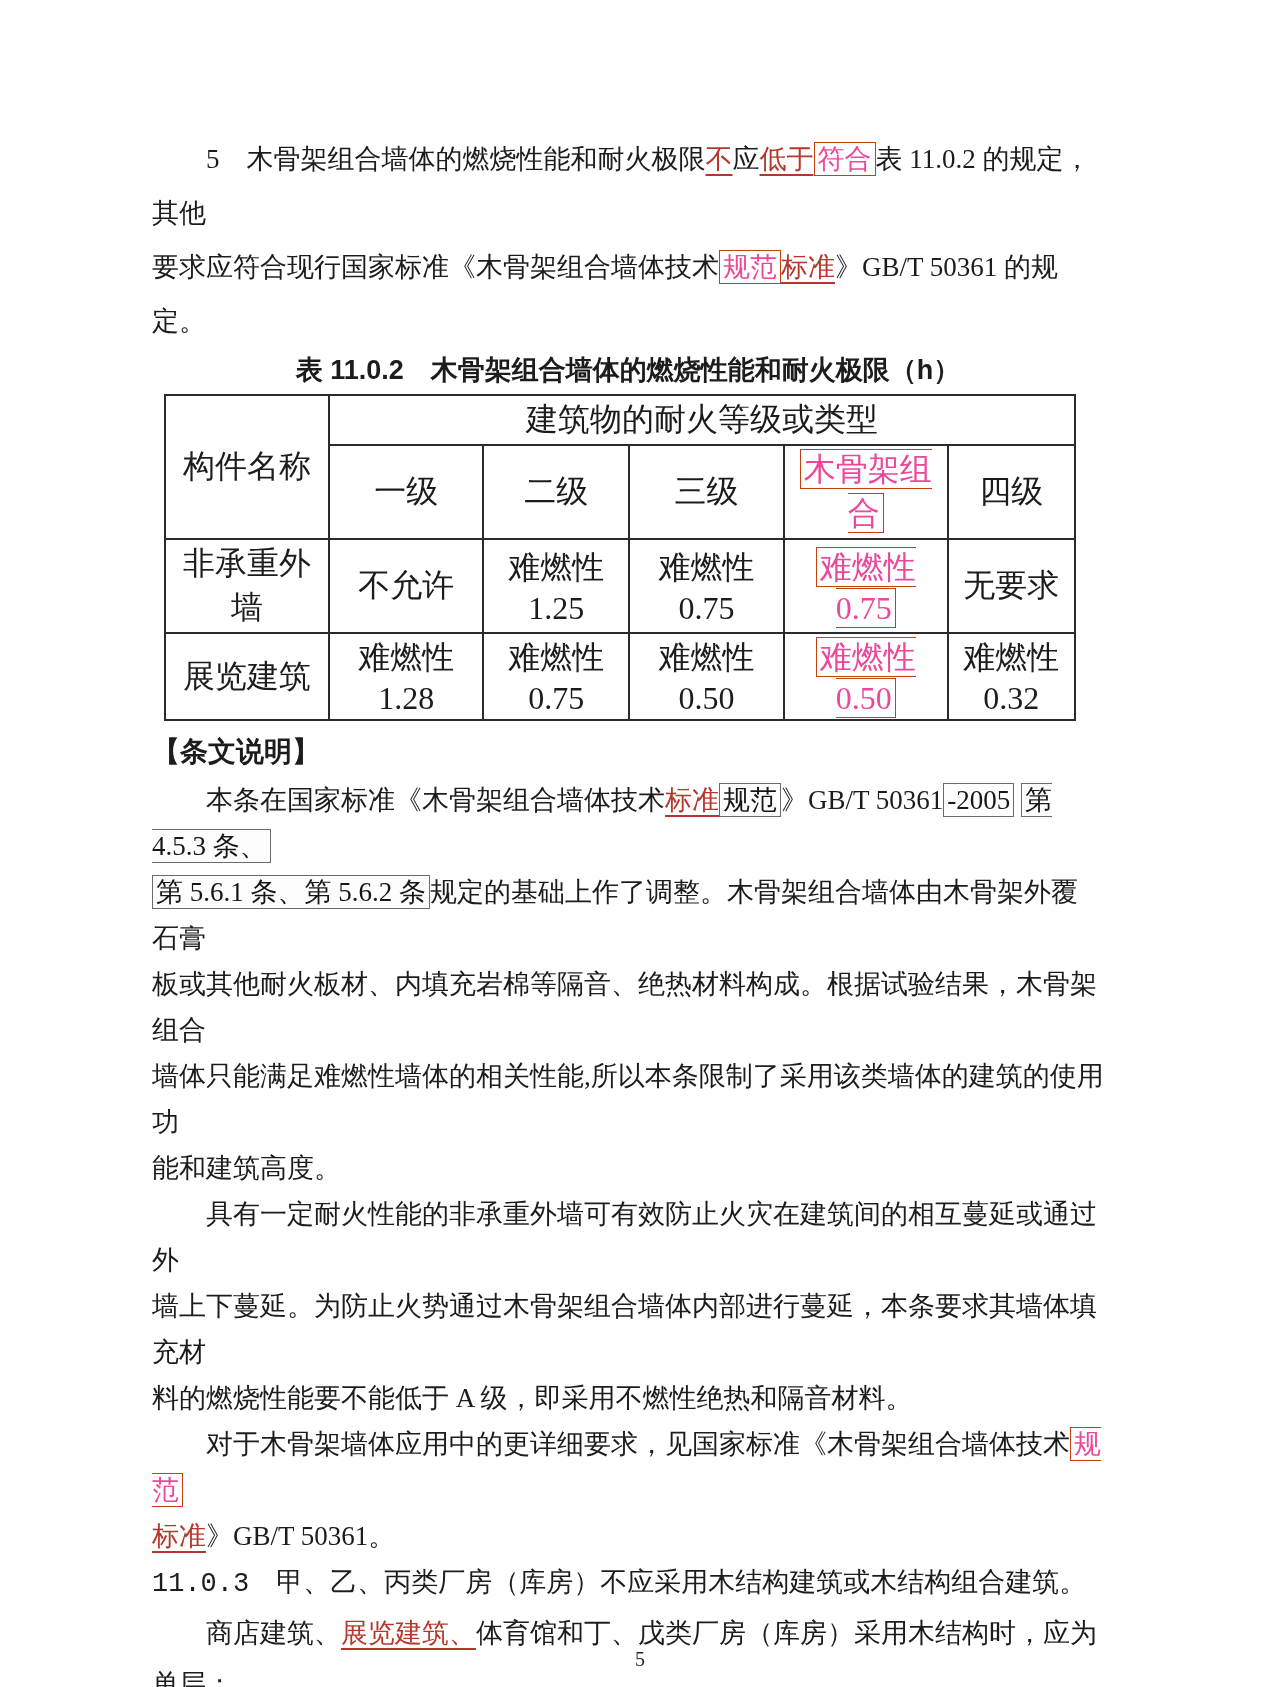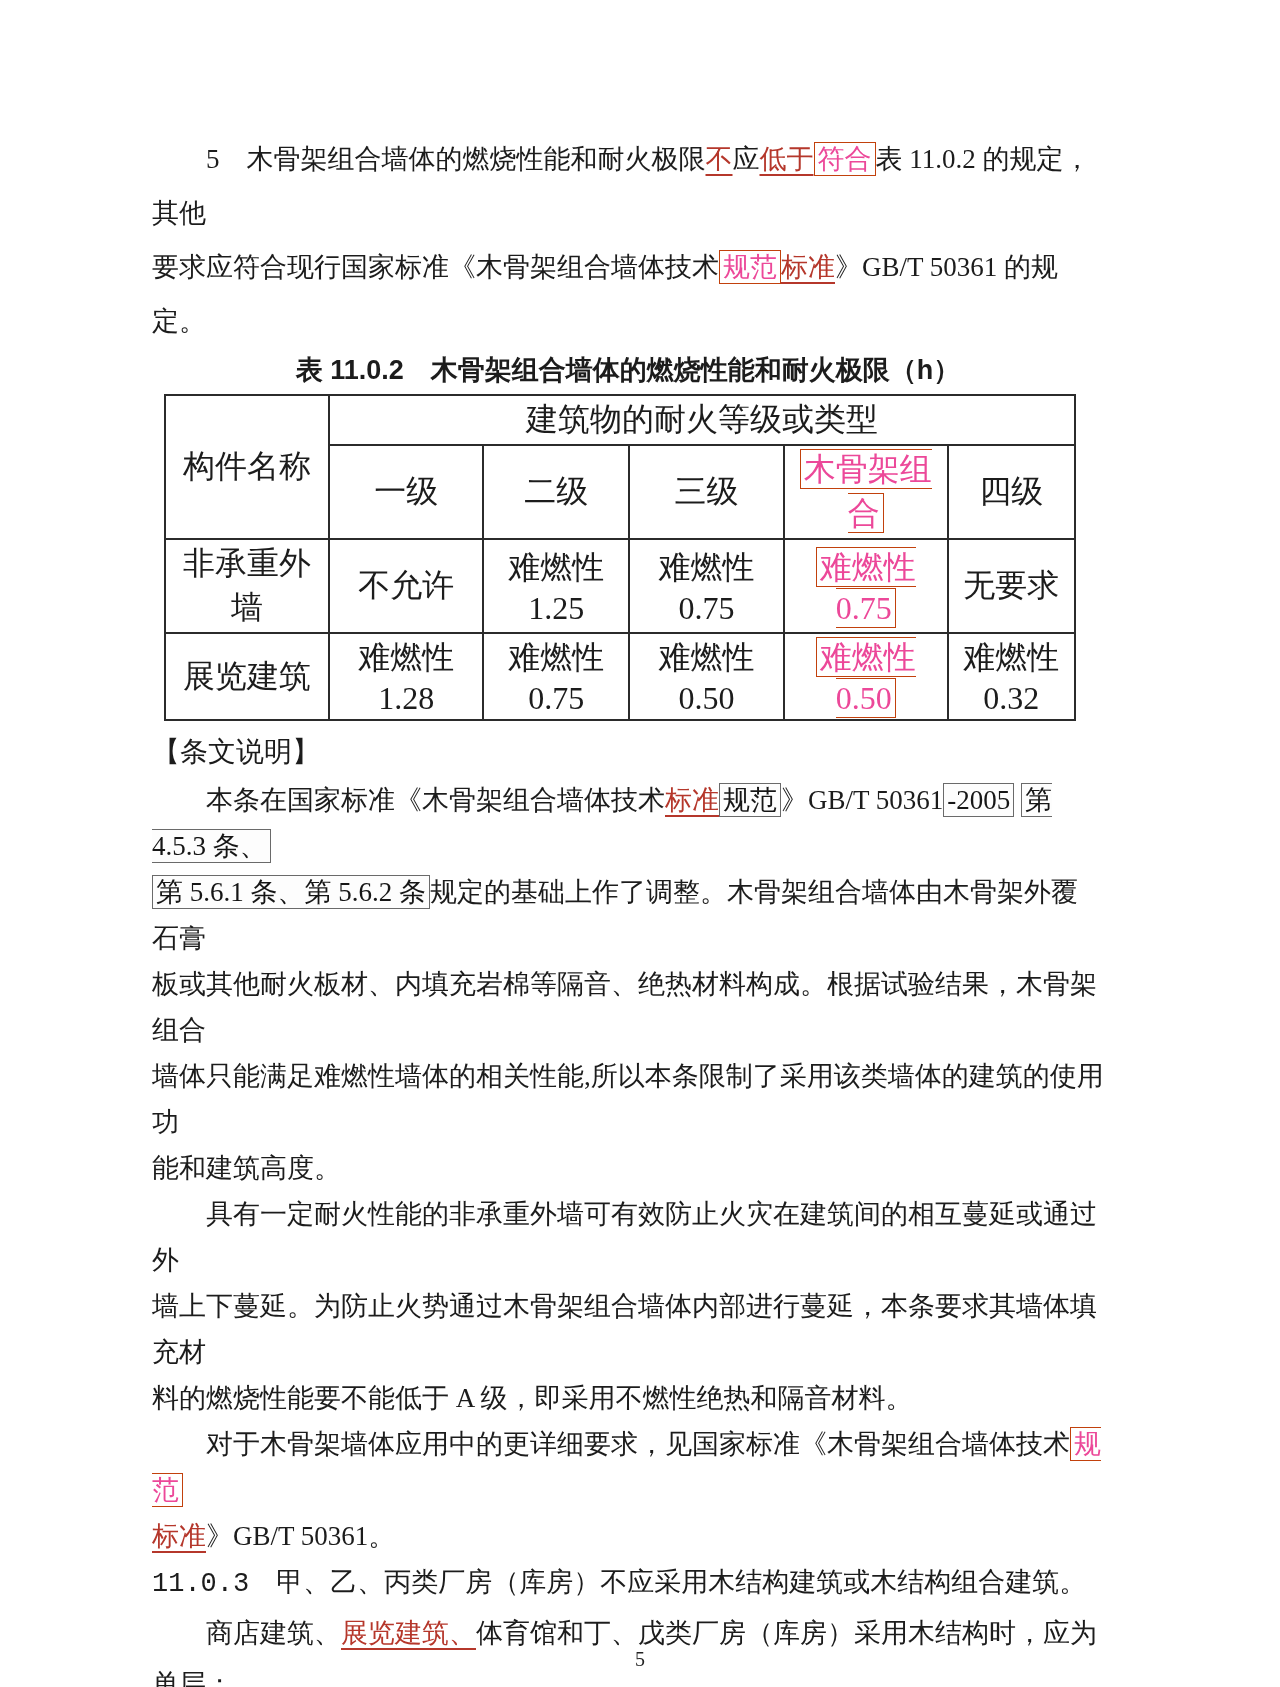--- a/index.html
+++ b/index.html
@@ -10,21 +10,21 @@
   }
   .page{position:relative;width:1280px;height:1687px;}
   .content{padding:132px 176px 0 152px;}
   p{margin:0;font-size:27px;}
   .serif-p{font-family:"Liberation Serif","DejaVu Serif",serif;line-height:46px;}
   .sans-p{font-family:Liberation Mono, monospace;line-height:51px;}
   .p5{line-height:54px;}
   .indent{text-indent:2em;}
   .heading{
     font-family:"Liberation Sans","DejaVu Sans",sans-serif;
-    font-weight:normal;font-size:28px;line-height:50px;margin:4px 0 0 0;
+    font-weight:bold;font-size:28px;line-height:50px;margin:4px 0 0 0;
   }
   .caption{
     font-family:"Liberation Sans","DejaVu Sans",sans-serif;
     font-weight:bold;font-size:27px;line-height:40px;text-align:center;margin:2px 0;
   }
   
   .seg-ins{
     color:#b5372b;
     text-decoration:underline;
     text-decoration-thickness:2px;

